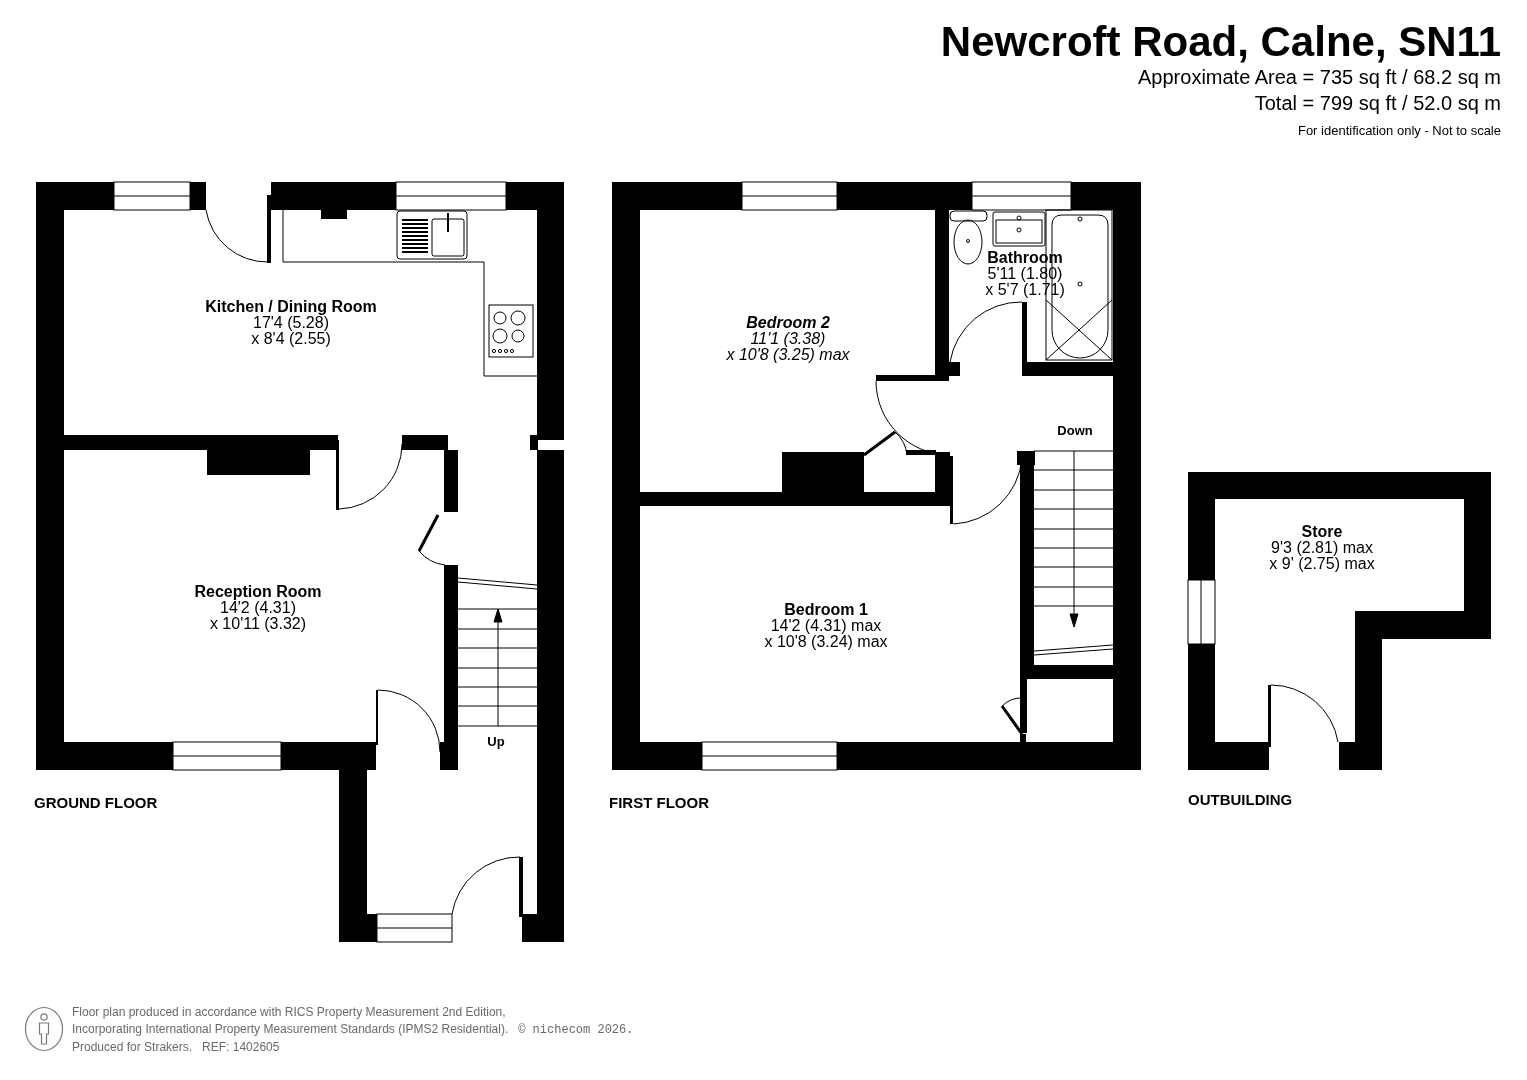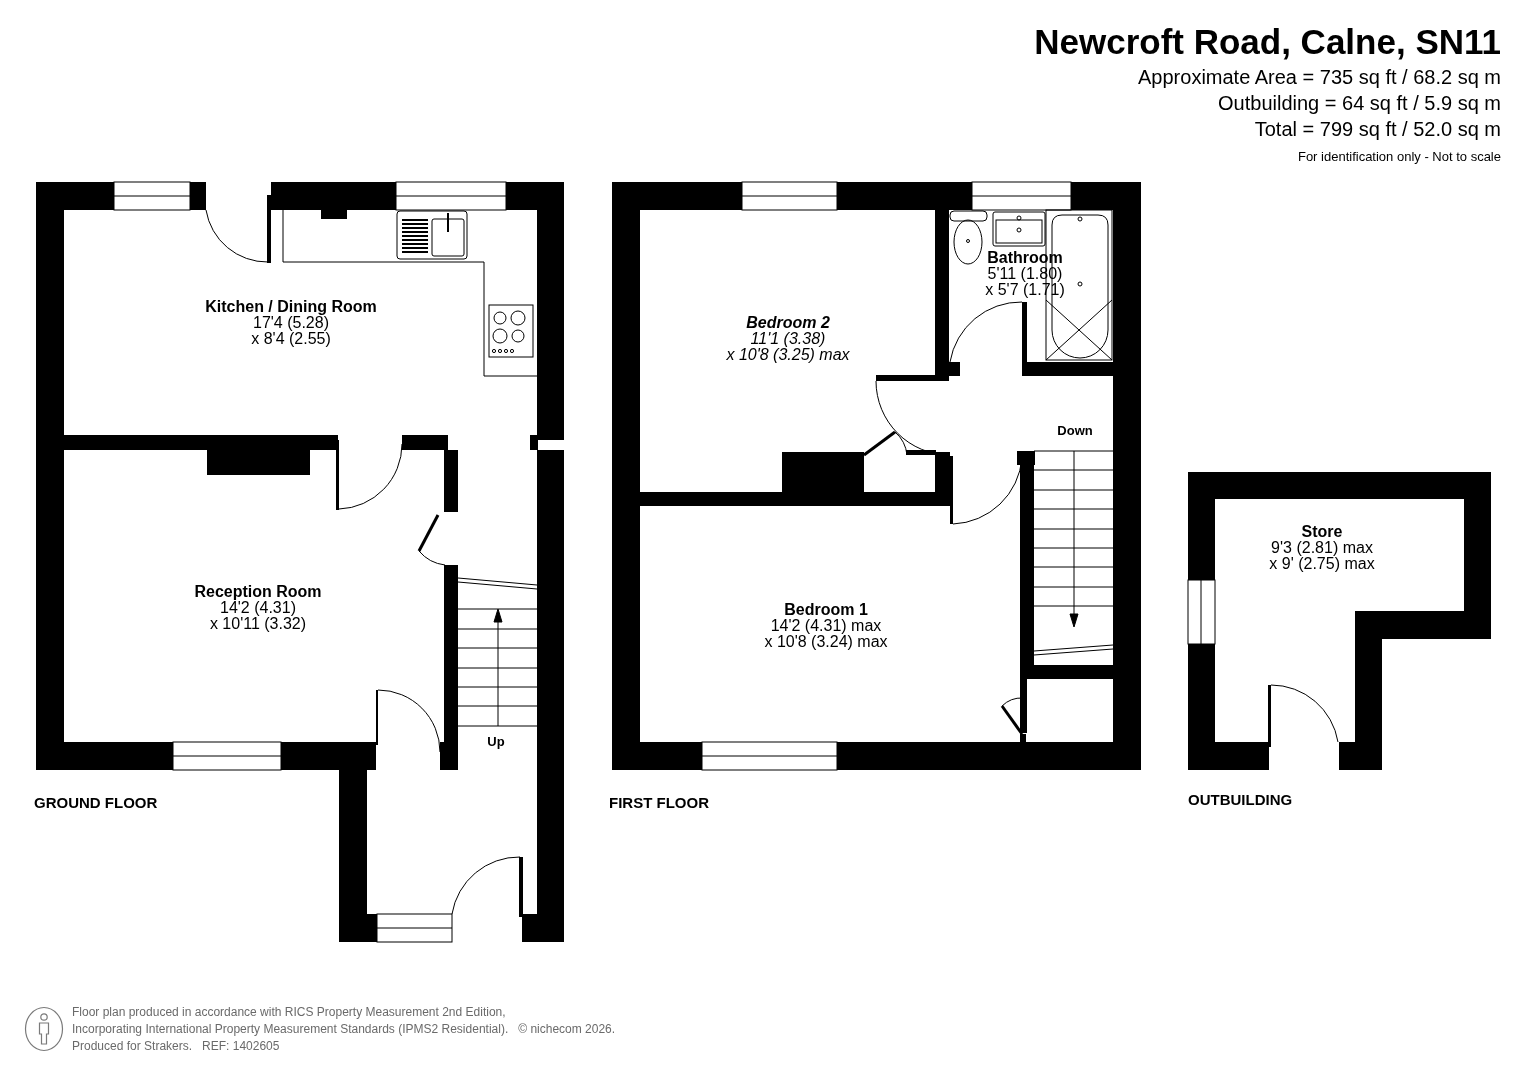--- a/index.html
+++ b/index.html
@@ -1,29 +1,29 @@
 <!DOCTYPE html>
 <html><head>
 <meta charset="utf-8">
 <style>
   html, body { margin: 0; padding: 0; background: #ffffff; }
   body { width: 1527px; height: 1080px; position: relative; overflow: hidden; font-family: "Liberation Sans", sans-serif; color: #000; }
   #plan { position: absolute; left: 0; top: 0; width: 1527px; height: 1080px; }
   .title-block { position: absolute; right: 26px; top: 20px; text-align: right; }
-  .title-block .t-main { font-size: 35px; font-weight: bold; line-height: 44px; }
+  .title-block .t-main { font-size: 42px; font-weight: bold; line-height: 44px; }
   .title-block .t-line { font-size: 20px; line-height: 26px; }
   .title-block .t-note { font-size: 13px; line-height: 18px; margin-top: 6px; }
   .room-label { position: absolute; text-align: center; font-size: 16px; line-height: 16px; white-space: nowrap; transform: translateX(-50%); }
   .room-label .rn { font-weight: bold; }
   .floor-label { position: absolute; font-size: 15px; font-weight: bold; }
   .stair-label { position: absolute; font-size: 13px; font-weight: bold; transform: translateX(-50%); }
   .footer { position: absolute; left: 22px; top: 1004px; }
   .footer .logo { position: absolute; left: 2px; top: 2px; width: 40px; height: 46px; }
   .footer .ftext { position: absolute; left: 50px; top: 0; font-size: 12px; line-height: 17px; color: #6a6a6a; white-space: nowrap; }
-  .footer .copy { margin-left: 10px; }
+  .footer .copy { margin-left: 10px; font-family: Liberation Mono, monospace; }
 </style>
 </head>
 <body>
 
 <svg id="plan" viewBox="0 0 1527 1080" xmlns="http://www.w3.org/2000/svg">
 
   <g>
 
     <rect x="36" y="182" width="78" height="28" fill="#000"></rect>
     <rect x="190" y="182" width="16" height="28" fill="#000"></rect>
@@ -206,21 +206,20 @@
         <line x1="1201" y1="580" x2="1201" y2="644"></line>
     </g>
     <rect x="1268" y="685" width="3" height="62" fill="#000"></rect>
     <path d="M 1271 685 A 68 68 0 0 1 1338 742" fill="none" stroke="#000" stroke-width="1"></path>
   </g>
 </svg>
 
 <div class="title-block">
   <div class="t-main">Newcroft Road, Calne, SN11</div>
   <div class="t-line">Approximate Area = 735 sq ft / 68.2 sq m</div>
-  <div class="t-line">Outbuilding = 64 sq ft / 5.9 sq m</div>
   <div class="t-line">Total = 799 sq ft / 52.0 sq m</div>
   <div class="t-note">For identification only - Not to scale</div>
 </div>
 
 <div class="room-label" style="left:291px; top:299px;">
   <div class="rn">Kitchen / Dining Room</div>
   <div>17'4 (5.28)</div>
   <div>x 8'4 (2.55)</div>
 </div>
 <div class="room-label" style="left:258px; top:584px;">

